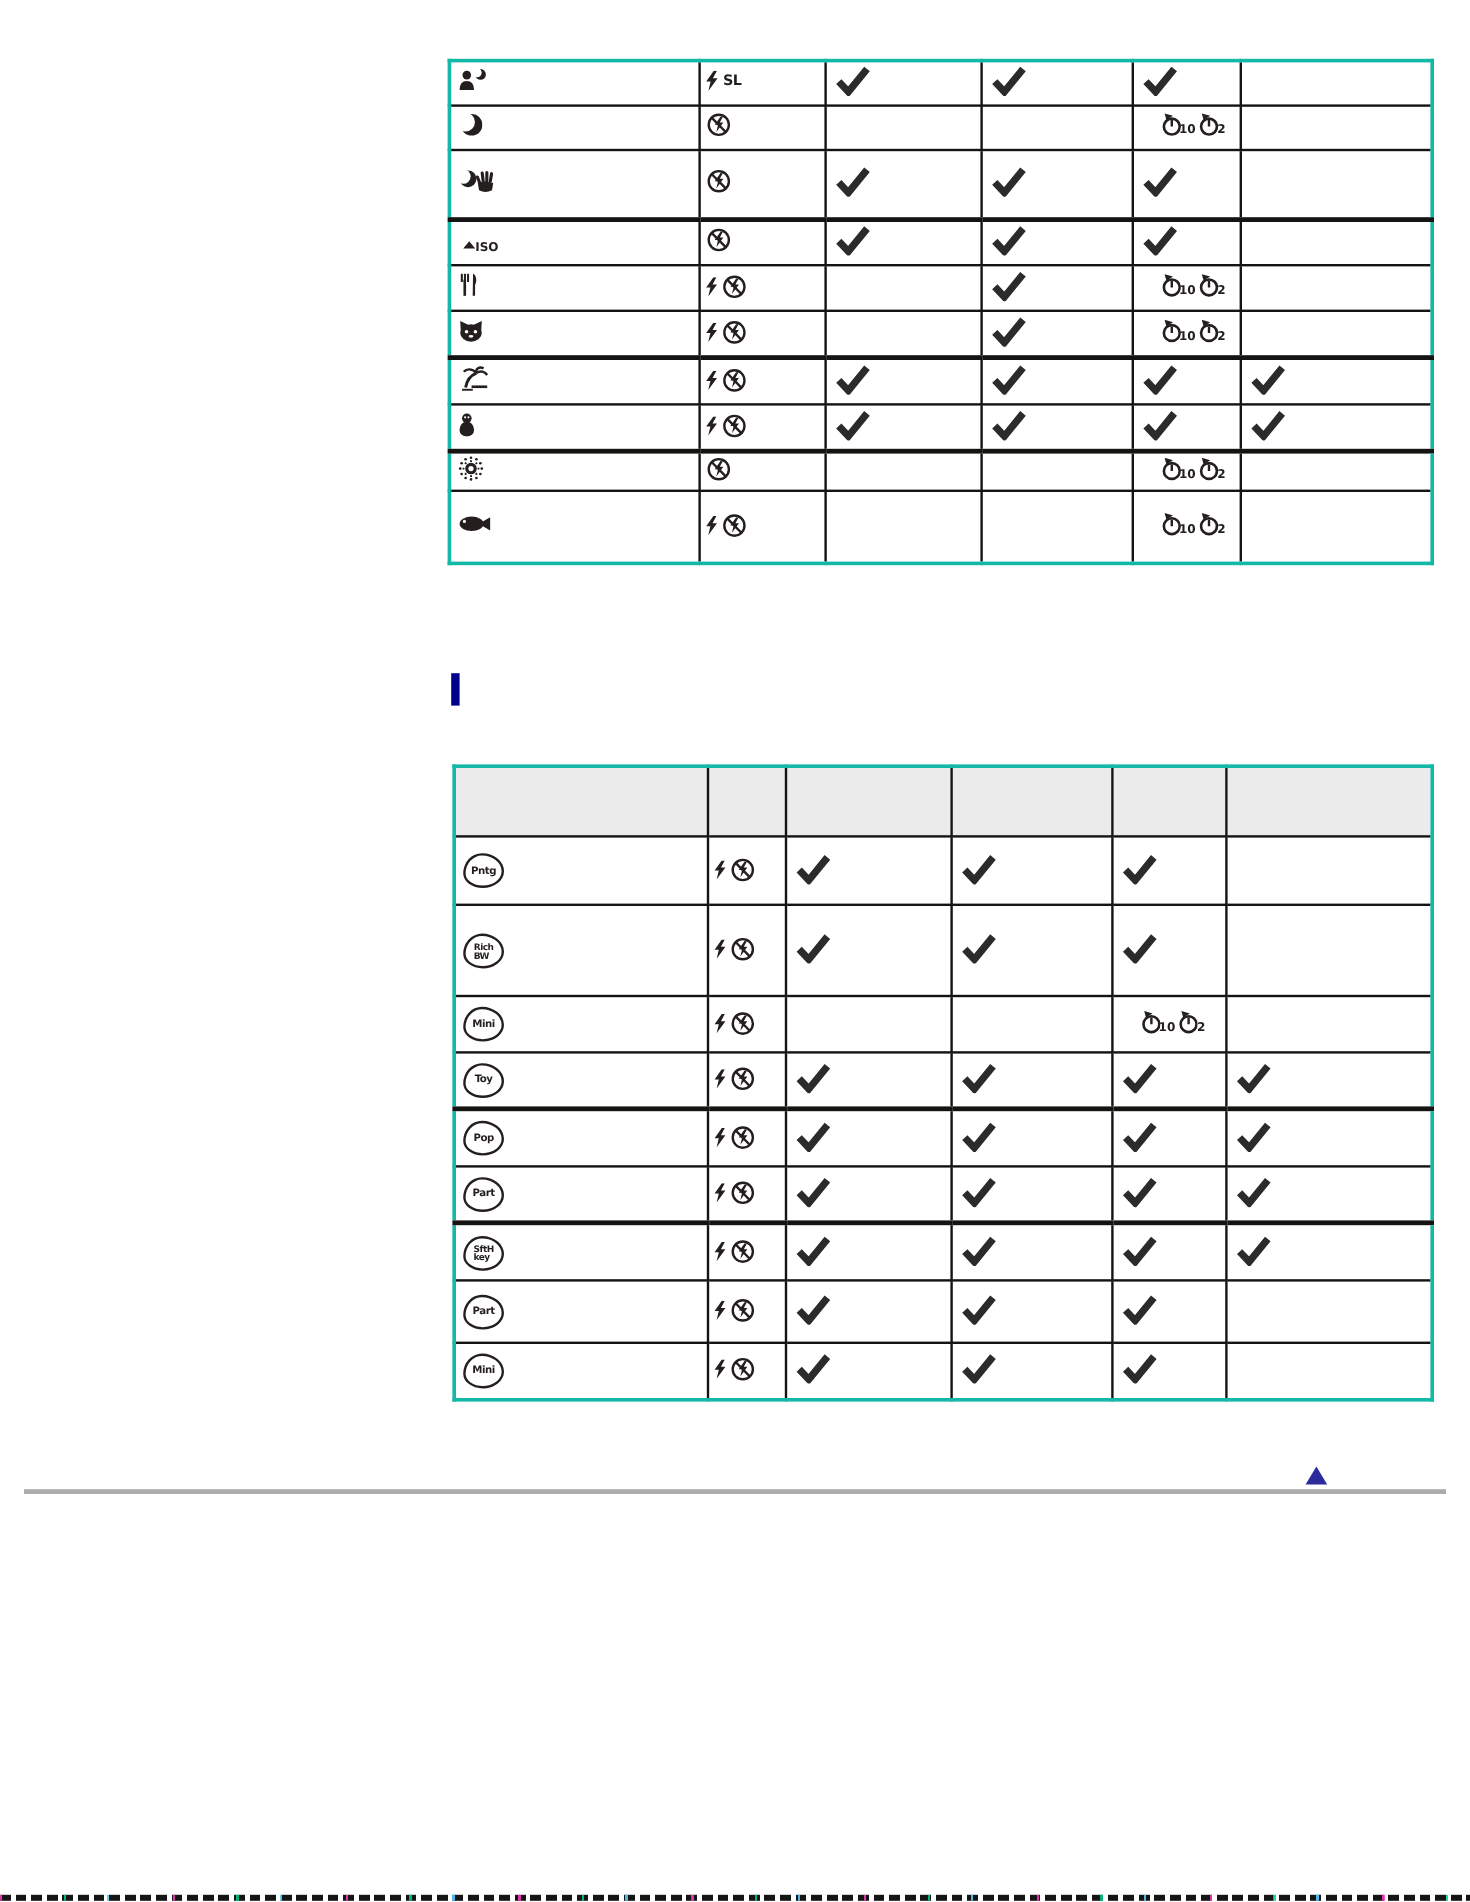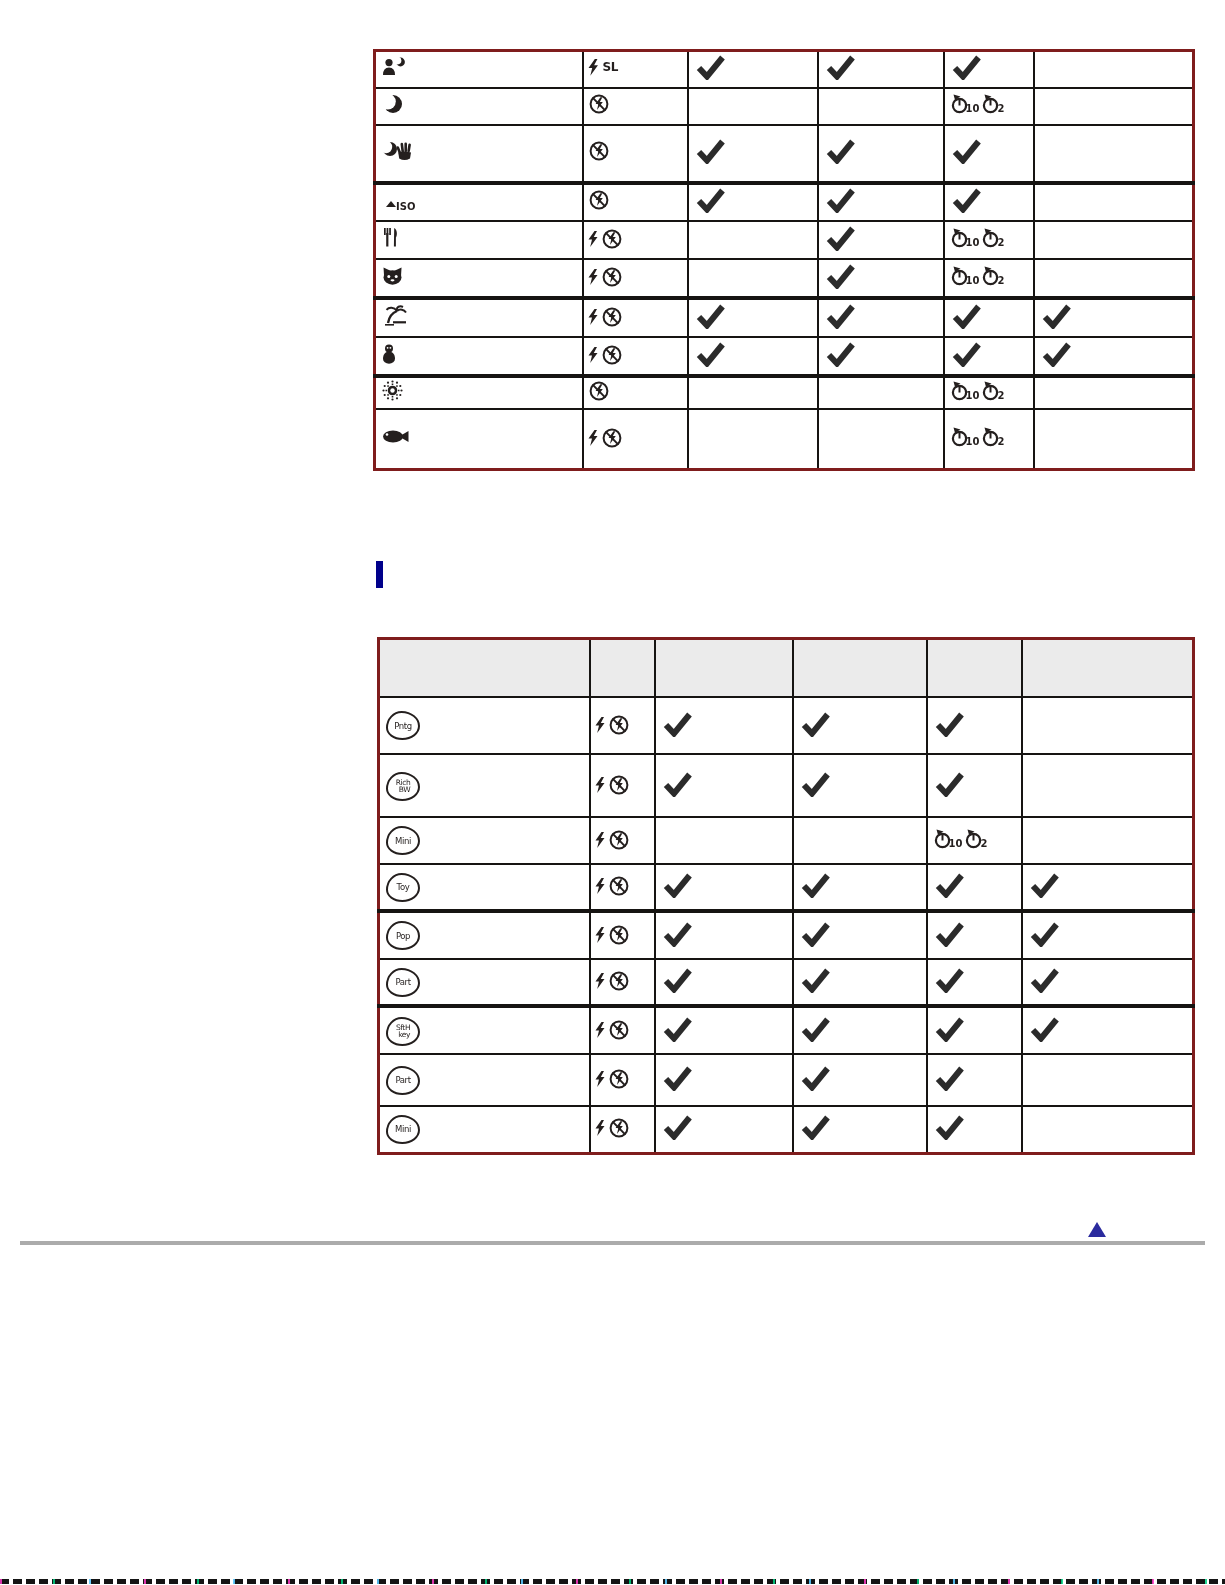--- a/index.html
+++ b/index.html
@@ -1,39 +1,39 @@
 <!DOCTYPE html>
 <html><head>
 <meta charset="utf-8">
 <style>
   html,body{margin:0;padding:0;background:#fff;}
   #page{position:relative;width:1225px;height:1585px;background:#fff;overflow:hidden;
         font-family:"DejaVu Sans",sans-serif;color:#241f1e;}
 
   table{border-collapse:collapse;table-layout:fixed;position:absolute;background:#fff;
-        border:3px solid #7f1d1d;}
+        border:3px solid #14b8a6;}
   td,th{border:2px solid #161412;padding:0 0 0 6px;vertical-align:middle;overflow:hidden;}
   th{background:#ebebeb;height:56px;}
   tr.group-end td{border-bottom-width:4px;}
 
   #scene-table{left:373px;top:49px;width:819px;}
   #effect-table{left:377px;top:637px;width:815px;}
 
   .c-flash{padding-left:4px;}
   .flash{display:inline-flex;align-items:center;gap:2px;}
   .flash b{font:bold 12px "DejaVu Sans",sans-serif;letter-spacing:-0.5px;}
-  .timerpair{display:inline-flex;align-items:flex-end;gap:1px;}
+  .timerpair{display:inline-flex;align-items:flex-end;gap:1px;margin-left:17px;}
   .timerpair b{font:bold 10px "DejaVu Sans",sans-serif;margin:0 2px 0 -2px;}
   .iso{display:inline-flex;flex-direction:row;align-items:flex-start;line-height:10px;}
   .iso .tri{width:0;height:0;border-left:5px solid transparent;border-right:5px solid transparent;
             border-bottom:6px solid #241f1e;margin:0 0 1px 4px;}
   .iso b{font:bold 10px "DejaVu Sans",sans-serif;letter-spacing:0;}
   .bubble{display:inline-flex;align-items:center;justify-content:center;width:34px;height:29px;
           border:2.6px solid #241f1e;border-radius:46% 54% 52% 48% / 58% 52% 48% 42%;
-          font-weight:normal;font-size:8.5px;line-height:8px;text-align:right;
+          font-weight:bold;font-size:8.5px;line-height:8px;text-align:left;
           letter-spacing:-0.4px;box-sizing:border-box;}
   .bubble.two{font-size:7.5px;line-height:7px;}
   .icn{display:inline-flex;align-items:center;}
 
   #section-marker{position:absolute;left:376px;top:561px;width:7px;height:27px;background:#00008b;}
 
   #footer-rule{position:absolute;left:20px;top:1241px;width:1185px;height:4px;background:#ababab;}
   #back-to-top{position:absolute;left:1088px;top:1222px;width:0;height:0;cursor:pointer;
                border-left:9px solid transparent;border-right:9px solid transparent;
                border-bottom:15px solid #2b2b9e;}
@@ -560,21 +560,21 @@
                 <path d="M4 14 L12 22.5 L27.5 3.5" fill="none" stroke="#2b2b2b" stroke-width="6"></path>
               </svg>
             </span></td>
           <td><span class="icn">
               <svg width="31" height="26" viewBox="0 0 31 26">
                 <path d="M4 14 L12 22.5 L27.5 3.5" fill="none" stroke="#2b2b2b" stroke-width="6"></path>
               </svg>
             </span></td>
           <td></td>
         </tr>
-        <tr style="height: 63px;">
+        <tr style="height: 76px;">
           <td class="c-icon"><span class="bubble two">Rich<br>BW</span></td>
           <td class="c-flash"><span class="flash">
               <svg width="11" height="16" viewBox="0 0 11 16">
                 <g transform="scale(1)">
                   <polygon fill="#241f1e" points="6.5,0 0.5,8.5 4,8.5 2.2,16 9.5,6 5.8,6 9,0"></polygon>
                 </g>
               </svg>
               <svg width="22" height="20" viewBox="0 0 22 20">
                 <circle cx="11" cy="10" r="8.4" fill="none" stroke="#241f1e" stroke-width="2"></circle>
                 <g transform="translate(7.2,3.2) scale(0.8)">

